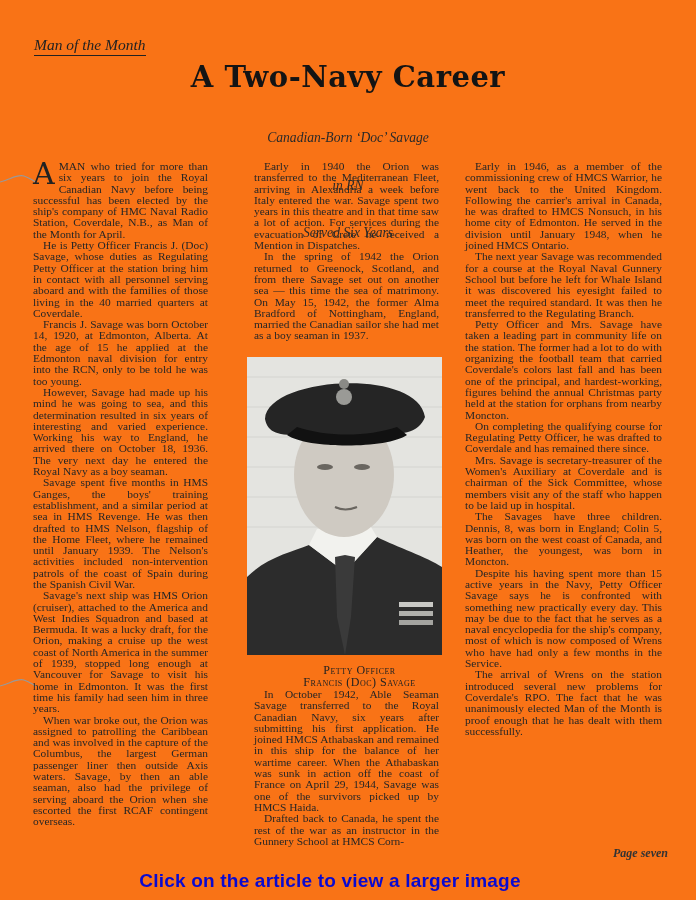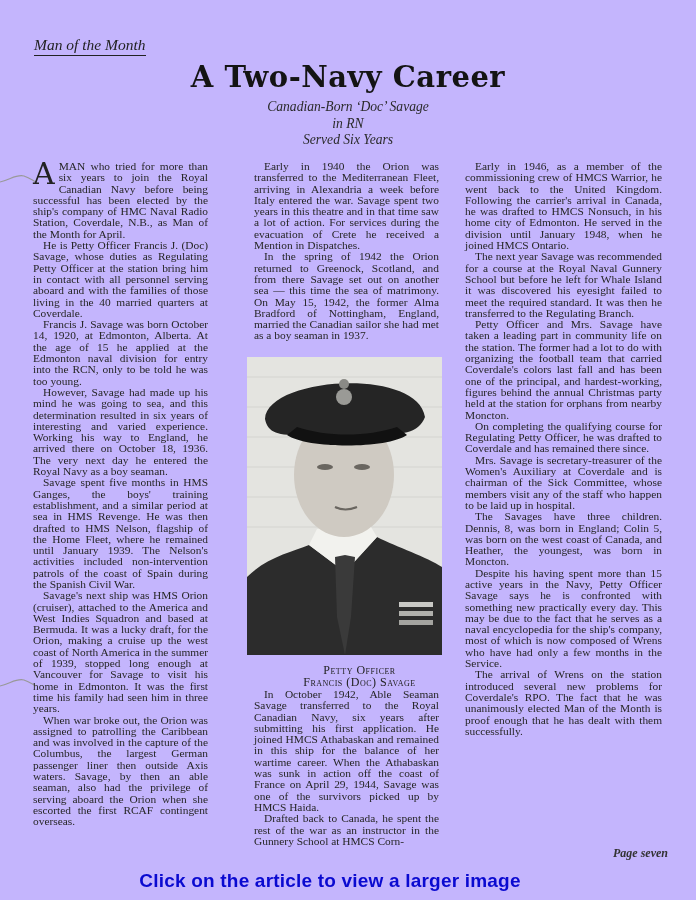--- a/index.html
+++ b/index.html
@@ -1,34 +1,34 @@
 <!DOCTYPE html>
 <html><head>
 <meta charset="utf-8">
 <style>
   html, body { margin: 0; padding: 0; }
   body {
     width: 696px; height: 900px; background: #ffffff; position: relative; overflow: hidden;
     font-family: "Liberation Serif", "DejaVu Serif", serif; color: #1e1e1e;
   }
-  .page { position: absolute; left: 0; top: 0; width: 696px; height: 900px; background: #c4b5fd; }
+  .page { position: absolute; left: 0; top: 0; width: 696px; height: 900px; background: #f97316; }
   .section-label {
     position: absolute; left: 34px; top: 36px; font-style: italic; font-size: 15.5px;
     color: #222; border-bottom: 1.5px solid #222; padding-bottom: 1px; line-height: 18px;
   }
   .headline {
     position: absolute; left: 0; width: 696px; top: 59px; text-align: center;
     font-family: "DejaVu Serif", serif; font-weight: bold; font-size: 29px; letter-spacing: 0.5px;
     color: #141414; line-height: 36px;
   }
   .subhead {
     position: absolute; left: 0; width: 696px; top: 99px; text-align: center;
     font-style: italic; font-size: 13.6px; line-height: 16.5px; color: #2a2a2a;
   }
-  .subhead div { display: block; }
+  .subhead div { display: block; margin-top: 31px; }
   .col {
     position: absolute; top: 161px; font-size: 11.4px; line-height: 11.3px; text-align: justify;
     color: #262626; hyphens: manual;
   }
   .col p { margin: 0 0 0 0; text-indent: 10px; }
   .col1 { left: 33px; width: 175px; }
   .col2 { left: 254px; width: 185px; }
   .col3 { left: 465px; width: 197px; }
   .col1 p.first { text-indent: 0; }
   .dropcap {

